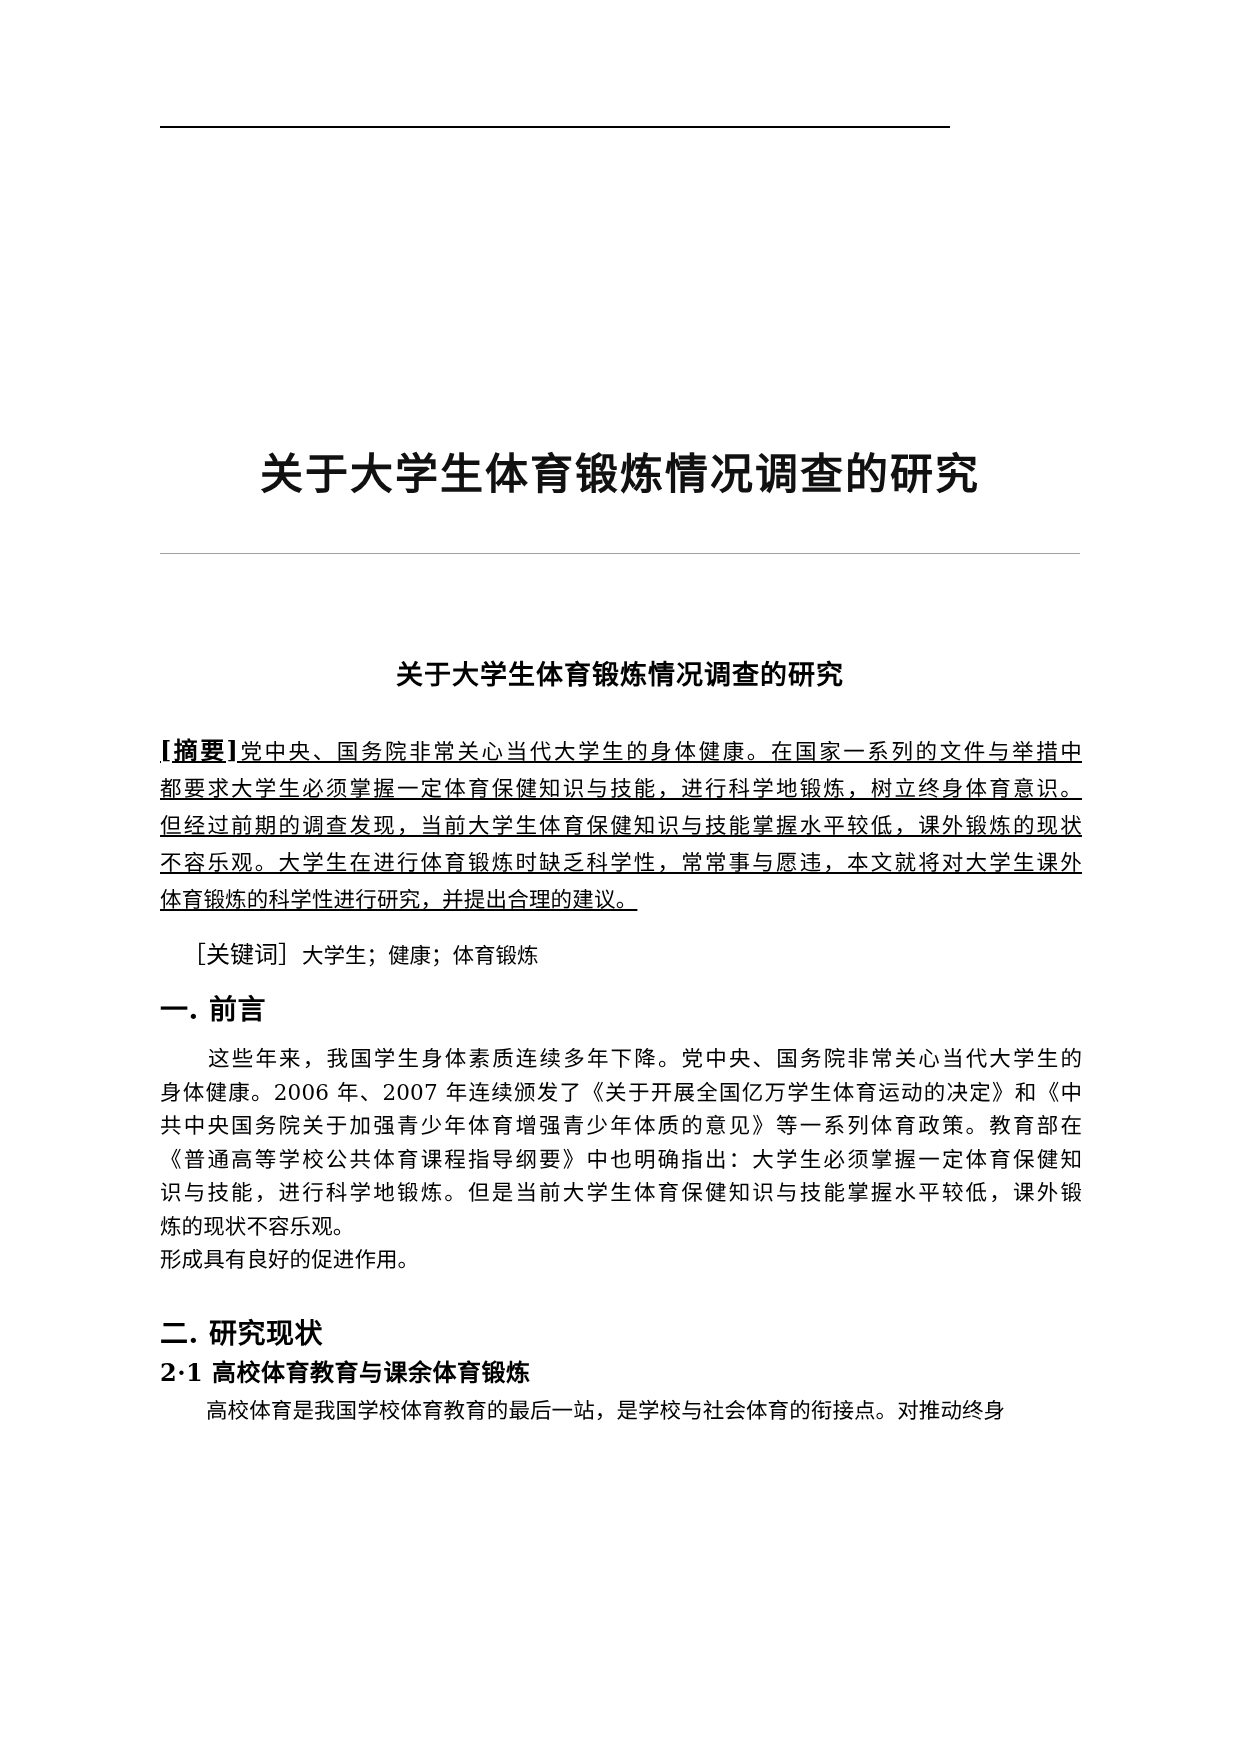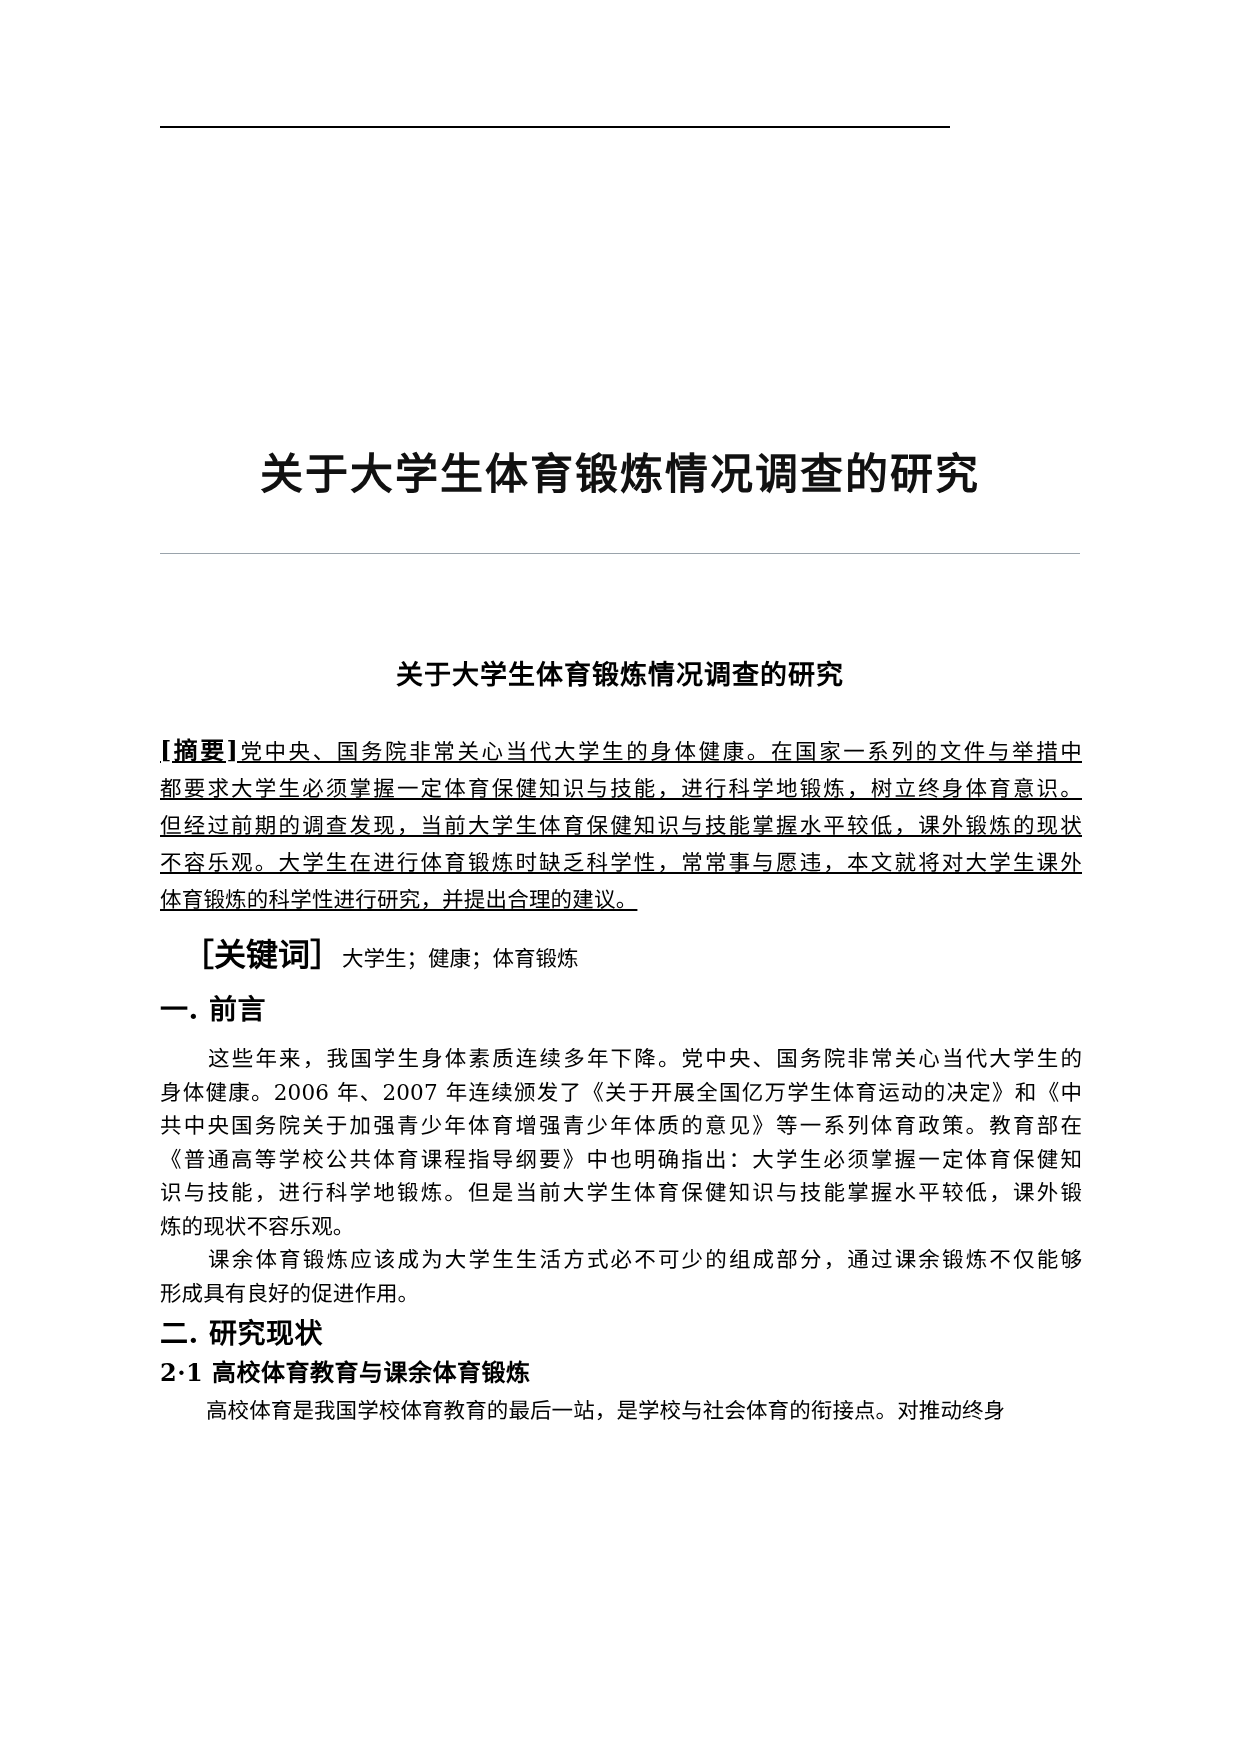--- a/index.html
+++ b/index.html
@@ -96,22 +96,22 @@
 
   
   .keywords {
     position: absolute;
     left: 182px;
     top: 922px;
     font-size: 21.5px;
     line-height: 34px;
   }
   .kw-tag {
-    font-weight: 700;
-    font-size: 32px;
+    font-weight: 400;
+    font-size: 24px;
   }
 
   
   .h1 {
     position: absolute;
     left: 160px;
     font-size: 28px;
     font-weight: 700;
     letter-spacing: 0.5px;
     line-height: 1.3;
@@ -179,21 +179,20 @@
 
   <div class="h1" id="sec1-heading">一. 前言</div>
 
   <div class="body-block" id="sec1-body">
     <div class="p-line indent">这些年来，我国学生身体素质连续多年下降。党中央、国务院非常关心当代大学生的</div>
     <div class="p-line">身体健康。2006 年、2007 年连续颁发了《关于开展全国亿万学生体育运动的决定》和《中</div>
     <div class="p-line">共中央国务院关于加强青少年体育增强青少年体质的意见》等一系列体育政策。教育部在</div>
     <div class="p-line">《普通高等学校公共体育课程指导纲要》中也明确指出：大学生必须掌握一定体育保健知</div>
     <div class="p-line">识与技能，进行科学地锻炼。但是当前大学生体育保健知识与技能掌握水平较低，课外锻</div>
     <div class="p-line last">炼的现状不容乐观。</div>
-    <div class="p-line indent">课余体育锻炼应该成为大学生生活方式必不可少的组成部分，通过课余锻炼不仅能够</div>
     <div class="p-line last">形成具有良好的促进作用。</div>
   </div>
 
   <div class="h1" id="sec2-heading">二. 研究现状</div>
   <div class="h2" id="sec21-heading">2·1 高校体育教育与课余体育锻炼</div>
 
   <div class="body-block" id="sec21-body">
     <div class="p-line indent last">高校体育是我国学校体育教育的最后一站，是学校与社会体育的衔接点。对推动终身</div>
   </div>
 

